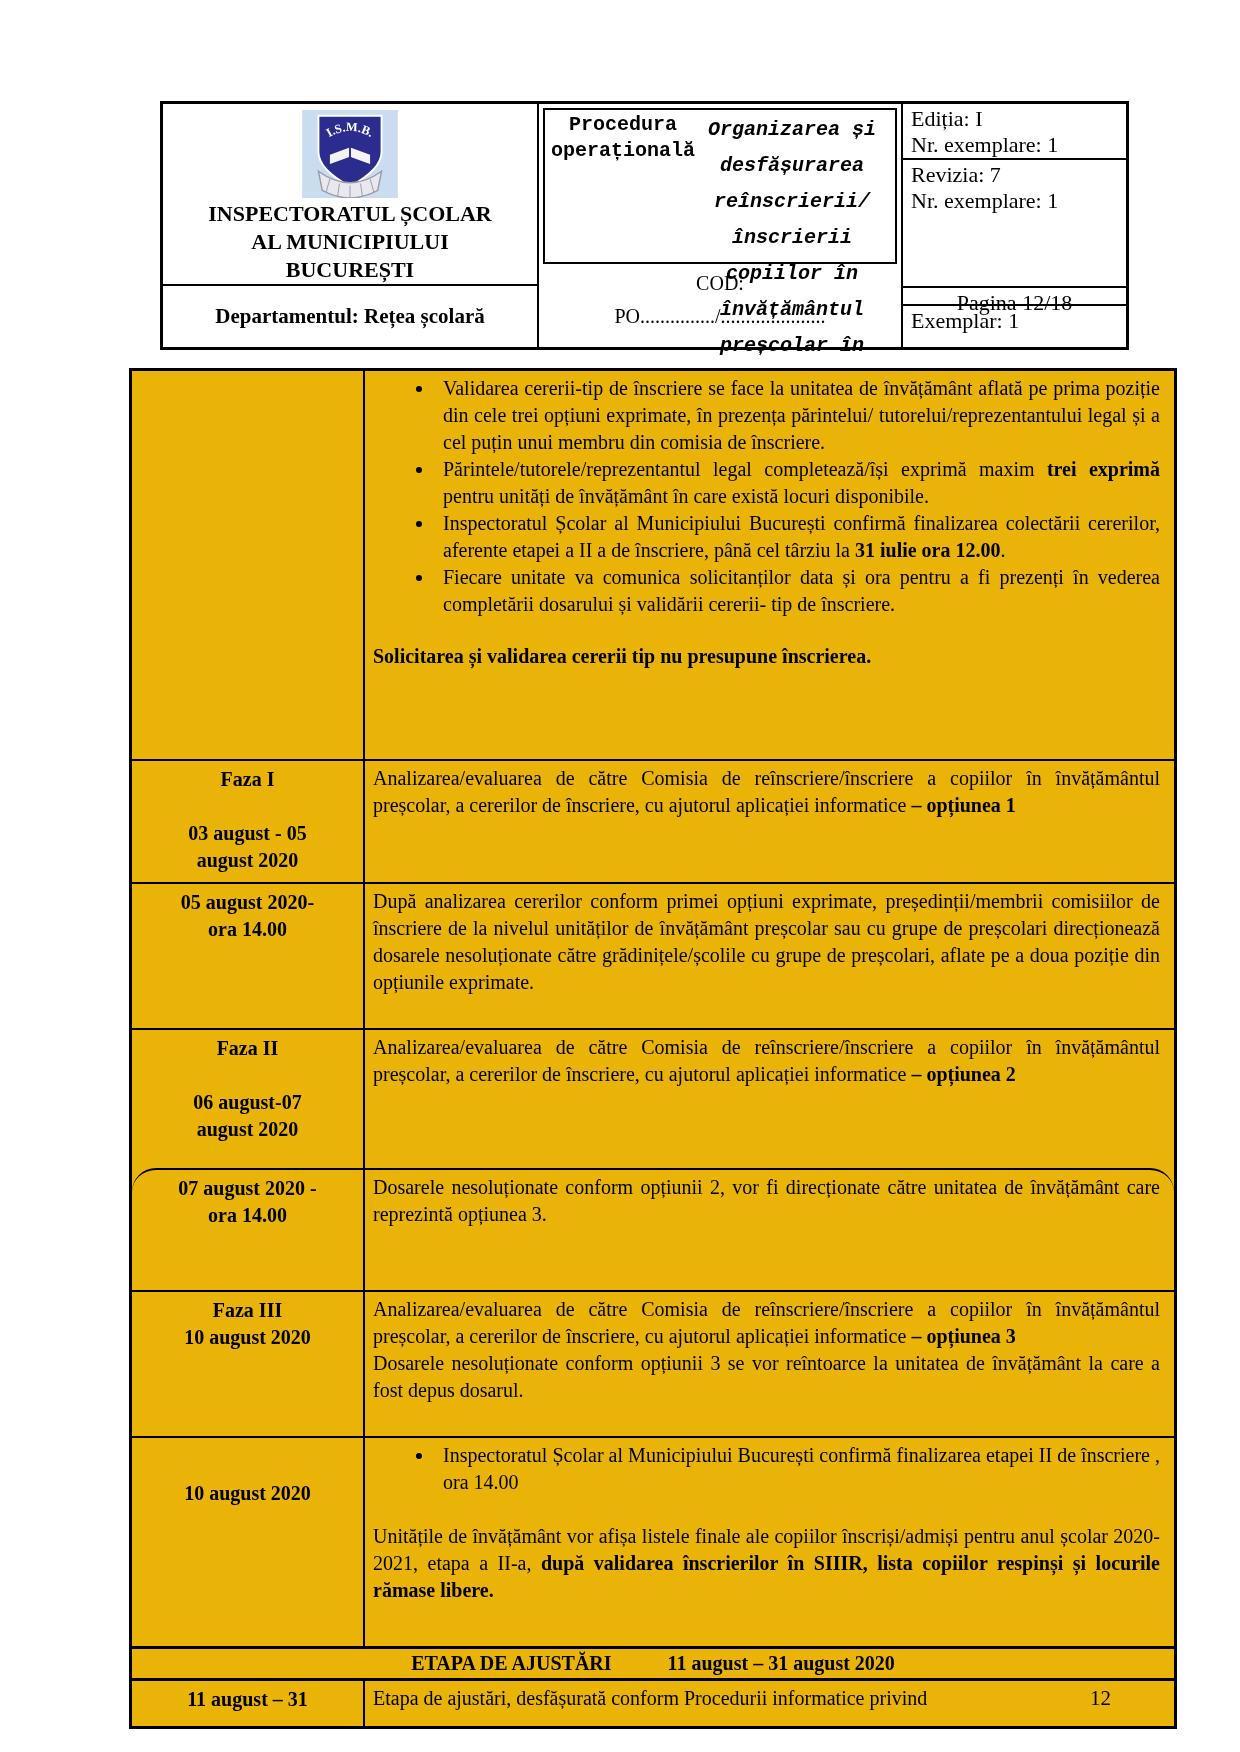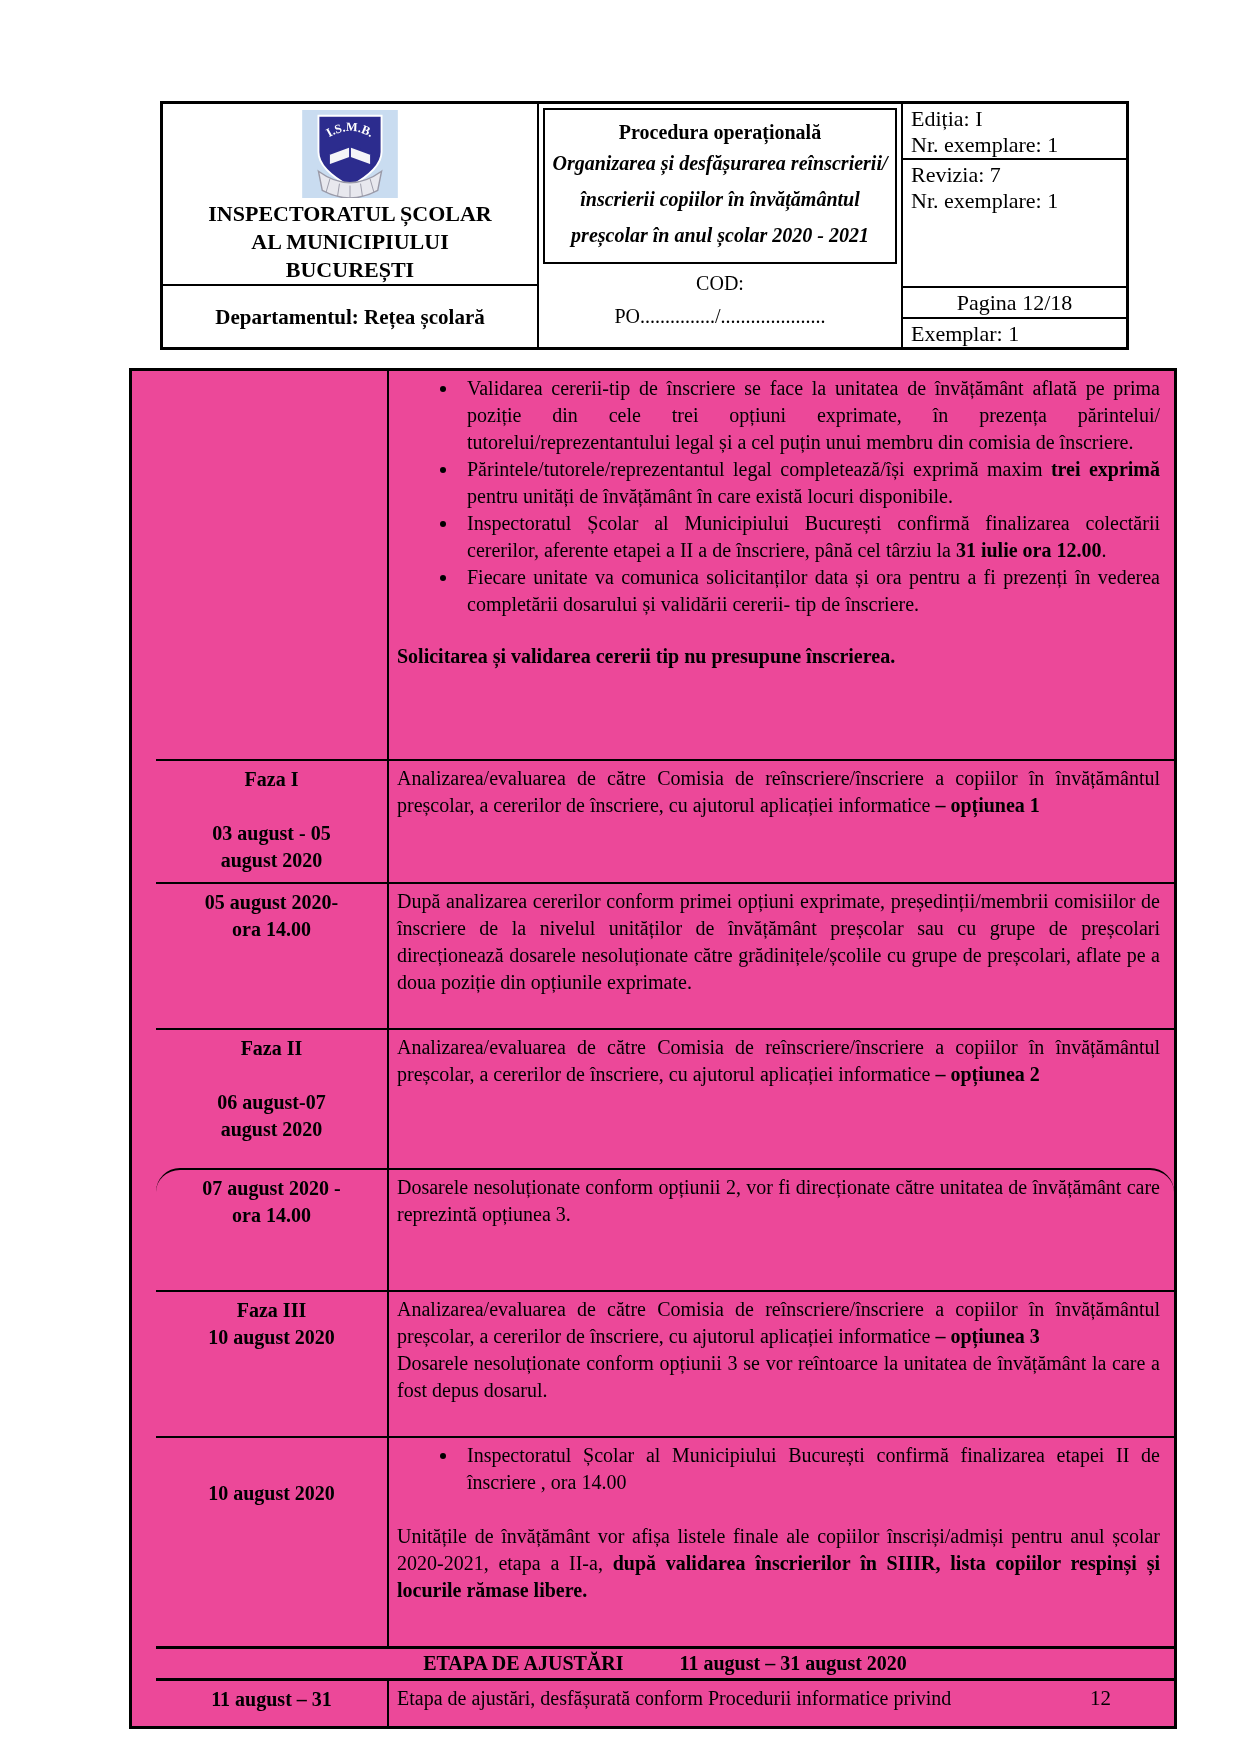--- a/index.html
+++ b/index.html
@@ -16,40 +16,40 @@
     display:grid;grid-template-columns:376px 362px 1fr;
   }
   .hcol1{border-right:2px solid #000;display:flex;flex-direction:column;}
   .hcell-org{height:180px;display:flex;flex-direction:column;align-items:center;}
   .orgname{font-weight:bold;font-size:22px;line-height:28px;text-align:center;}
   .hcell-dept{flex:1;border-top:2px solid #000;display:flex;align-items:center;justify-content:center;
     font-weight:bold;font-size:21px;}
   .hcol2{display:flex;flex-direction:column;}
   .titlebox{
     margin:4px 4px 0 4px;border:2px solid #000;height:156px;box-sizing:border-box;
-    display:flex;flex-direction:column;justify-content:center;text-align:center;padding:2px 6px;
+    display:flex;flex-direction:row;justify-content:center;text-align:center;padding:2px 6px;font-family:Liberation Mono, monospace;
   }
   .ptitle{font-weight:bold;font-size:20px;line-height:26px;}
   .psub{font-weight:bold;font-style:italic;font-size:20px;line-height:36px;}
   .codarea{flex:1;text-align:center;font-size:20px;padding-top:8px;}
   .codline{margin-top:10px;}
   .hcol3{border-left:2px solid #000;display:flex;flex-direction:column;font-size:22px;line-height:26px;}
   .mcell{padding:2px 8px;box-sizing:border-box;}
   .m1{height:56px;border-bottom:2px solid #000;}
   .m2{height:128px;border-bottom:2px solid #000;}
-  .m3{height:31px;border-bottom:2px solid #000;text-align:center;}
+  .m3{height:18px;border-bottom:2px solid #000;text-align:center;}
   .m4{flex:1;}
 
   
   .logo{margin-top:6px;margin-bottom:2px;}
 
   
   .tbl{
     position:absolute;left:129px;top:368px;width:1048px;
-    border:3px solid #000;box-sizing:border-box;background:#ec4899;padding-left:24px;
+    border:3px solid #000;box-sizing:border-box;background:#eab308;
   }
   .row{display:flex;box-sizing:border-box;overflow:hidden;}
   .row + .row{border-top:2px solid #000;}
   .lc{
     width:233px;flex:0 0 233px;border-right:2px solid #000;box-sizing:border-box;
     text-align:center;font-weight:bold;font-size:20px;line-height:27px;padding-top:5px;
   }
   .lline{min-height:27px;}
   .rc{
     flex:1;box-sizing:border-box;font-size:20px;line-height:27px;

